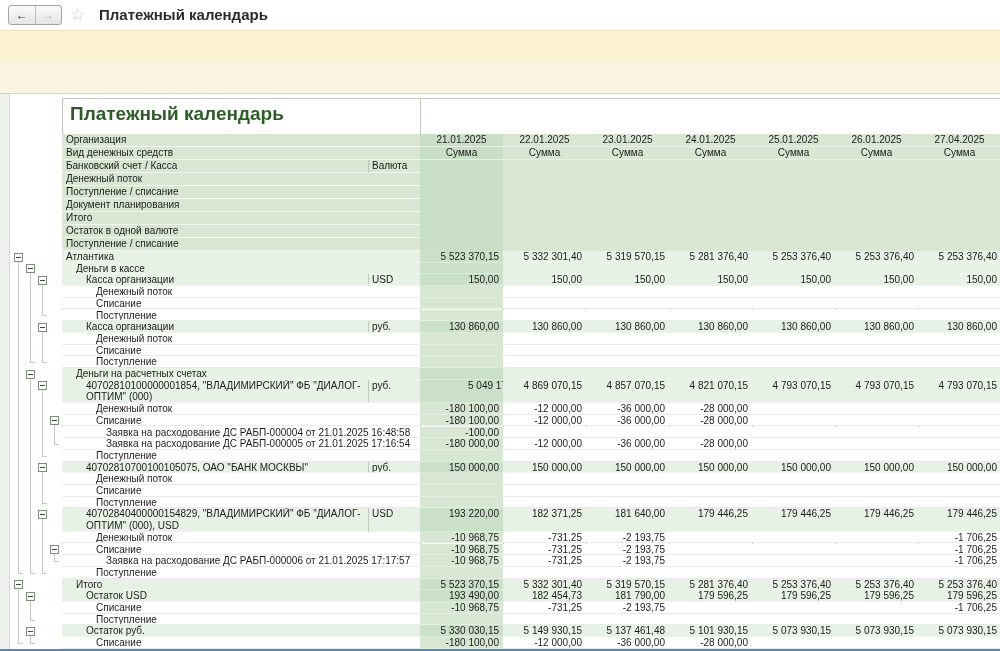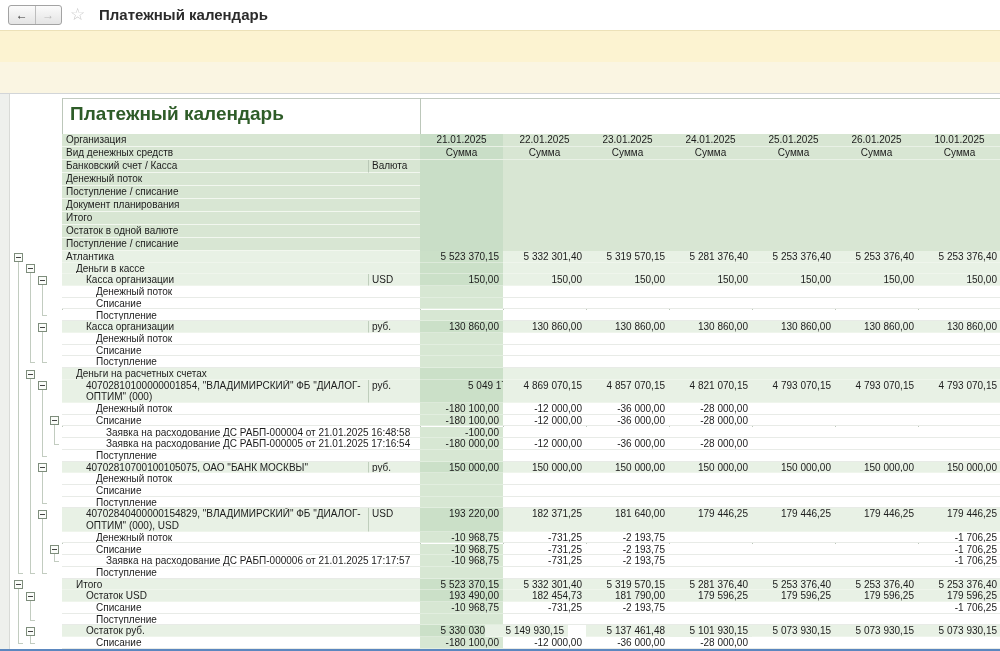--- a/index.html
+++ b/index.html
@@ -204,21 +204,21 @@
         <div class="vline" style="left: 752px; top: 40px; height: 515px;"></div>
         <div class="vline" style="left: 835px; top: 40px; height: 515px;"></div>
         <div class="vline" style="left: 918px; top: 40px; height: 515px;"></div>
         <div class="cell hlabel" style="left: 62px; top: 40px; width: 358px; height: 13px;">Организация</div>
         <div class="cell hval c0h hb" style="left: 420px; top: 40px; width: 83px; height: 13px;">21.01.2025</div>
         <div class="cell hval hb" style="left: 503px; top: 40px; width: 83px; height: 13px;">22.01.2025</div>
         <div class="cell hval hb" style="left: 586px; top: 40px; width: 83px; height: 13px;">23.01.2025</div>
         <div class="cell hval hb" style="left: 669px; top: 40px; width: 83px; height: 13px;">24.01.2025</div>
         <div class="cell hval hb" style="left: 752px; top: 40px; width: 83px; height: 13px;">25.01.2025</div>
         <div class="cell hval hb" style="left: 835px; top: 40px; width: 83px; height: 13px;">26.01.2025</div>
-        <div class="cell hval hb" style="left: 918px; top: 40px; width: 83px; height: 13px;">10.01.2025</div>
+        <div class="cell hval hb" style="left: 918px; top: 40px; width: 83px; height: 13px;">27.04.2025</div>
         <div class="cell hlabel" style="left: 62px; top: 53px; width: 358px; height: 13px;">Вид денежных средств</div>
         <div class="cell hval c0h hb" style="left: 420px; top: 53px; width: 83px; height: 13px;">Сумма</div>
         <div class="cell hval hb" style="left: 503px; top: 53px; width: 83px; height: 13px;">Сумма</div>
         <div class="cell hval hb" style="left: 586px; top: 53px; width: 83px; height: 13px;">Сумма</div>
         <div class="cell hval hb" style="left: 669px; top: 53px; width: 83px; height: 13px;">Сумма</div>
         <div class="cell hval hb" style="left: 752px; top: 53px; width: 83px; height: 13px;">Сумма</div>
         <div class="cell hval hb" style="left: 835px; top: 53px; width: 83px; height: 13px;">Сумма</div>
         <div class="cell hval hb" style="left: 918px; top: 53px; width: 83px; height: 13px;">Сумма</div>
         <div class="cell hlabel" style="left: 62px; top: 66px; width: 306px; height: 13px;">Банковский счет / Касса</div>
         <div class="cell hcur" style="left: 368px; top: 66px; width: 52px; height: 13px;">Валюта</div>
@@ -553,21 +553,21 @@
         <div class="cell blabel wbg" style="left: 62px; top: 519.7px; width: 358px; height: 11.7px; padding-left: 34px;">Поступление</div>
         <div class="cell bval w0" style="left: 420px; top: 519.7px; width: 83px; height: 11.7px;"></div>
         <div class="cell bval wbg" style="left: 503px; top: 519.7px; width: 83px; height: 11.7px;"></div>
         <div class="cell bval wbg" style="left: 586px; top: 519.7px; width: 83px; height: 11.7px;"></div>
         <div class="cell bval wbg" style="left: 669px; top: 519.7px; width: 83px; height: 11.7px;"></div>
         <div class="cell bval wbg" style="left: 752px; top: 519.7px; width: 83px; height: 11.7px;"></div>
         <div class="cell bval wbg" style="left: 835px; top: 519.7px; width: 83px; height: 11.7px;"></div>
         <div class="cell bval wbg" style="left: 918px; top: 519.7px; width: 83px; height: 11.7px;"></div>
         <div class="cell blabel gbg" style="left: 62px; top: 531.4px; width: 358px; height: 11.7px; padding-left: 24px;">Остаток руб.</div>
         <div class="cell bval g0" style="left: 420px; top: 531.4px; width: 83px; height: 11.7px;">5 330 030,15</div>
-        <div class="cell bval gbg" style="left: 485px; top: 531.4px; width: 83px; height: 11.7px;">5 149 930,15</div>
+        <div class="cell bval gbg" style="left: 503px; top: 531.4px; width: 83px; height: 11.7px;">5 149 930,15</div>
         <div class="cell bval gbg" style="left: 586px; top: 531.4px; width: 83px; height: 11.7px;">5 137 461,48</div>
         <div class="cell bval gbg" style="left: 669px; top: 531.4px; width: 83px; height: 14px;">5 101 930,15</div>
         <div class="cell bval gbg" style="left: 752px; top: 531.4px; width: 83px; height: 11.7px;">5 073 930,15</div>
         <div class="cell bval gbg" style="left: 835px; top: 531.4px; width: 83px; height: 11.7px;">5 073 930,15</div>
         <div class="cell bval gbg" style="left: 918px; top: 531.4px; width: 83px; height: 11.7px;">5 073 930,15</div>
         <div class="treebox" style="left: 26px; top: 532.9px;">
           <i></i>
         </div>
         <div class="cell blabel wbg" style="left: 62px; top: 543.1px; width: 358px; height: 11.7px; padding-left: 34px;">Списание</div>
         <div class="cell bval w0" style="left: 420px; top: 543.1px; width: 83px; height: 11.7px;">-180 100,00</div>

